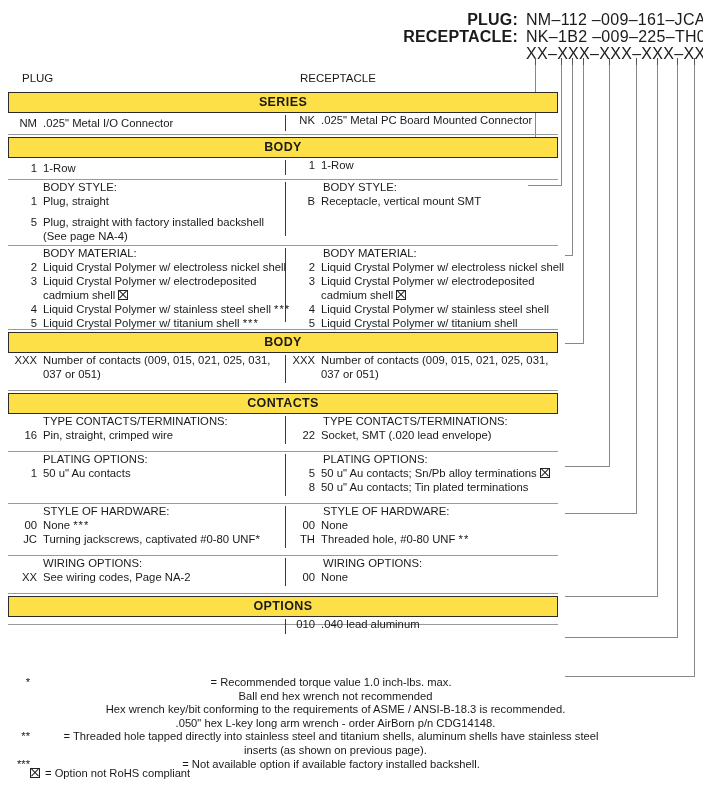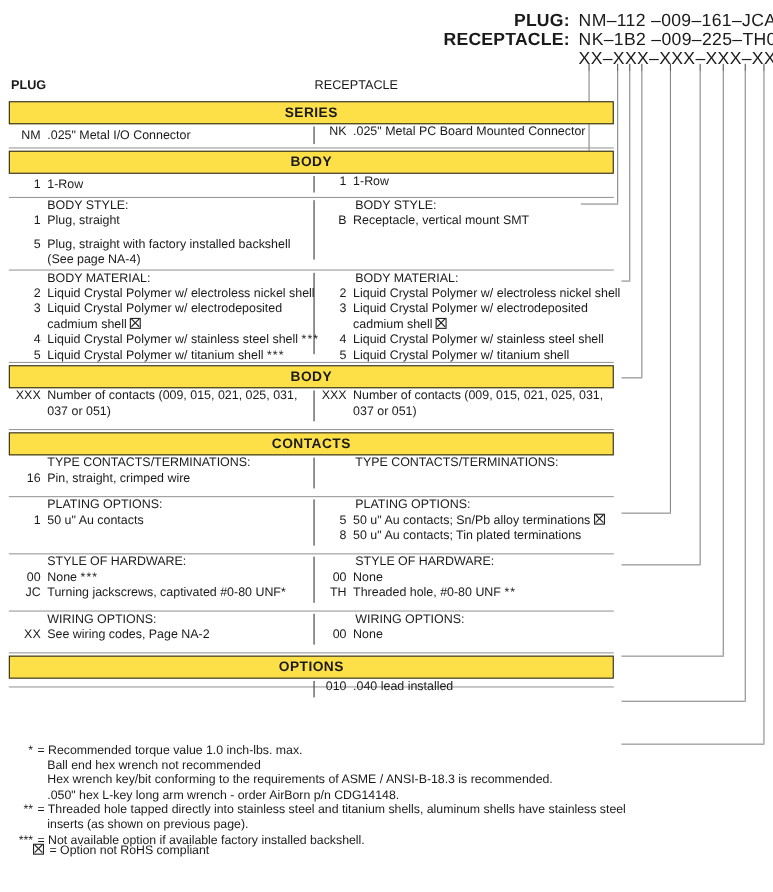--- a/index.html
+++ b/index.html
@@ -32,22 +32,22 @@
 
   
   .leader{position:absolute;background:#888;}
   .leader.v{width:1px;}
   .leader.h{height:1px;}
 
   
   .chart{position:absolute;left:8px;top:72px;width:550px;}
 
   .colhdr{height:18px;position:relative;font-size:11.5px;}
-  .colhdr .l{position:absolute;left:2px;top:0;font-weight:bold;}
-  .colhdr .r{position:absolute;left:278px;top:0;}
+  .colhdr .l{position:absolute;left:14px;top:0;}
+  .colhdr .r{position:absolute;left:292px;top:0;}
 
   .bandbox{
     border:1.6px solid #2b2b2b;
     height:19px;
     text-align:center;
     font-weight:bold;
     font-size:12.5px;
     line-height:19px;
     letter-spacing:.4px;
     margin-top:2px;
@@ -85,21 +85,21 @@
   .sq::before{transform:rotate(45deg);}
   .sq::after{transform:rotate(-45deg);}
 
   .stars{letter-spacing:1px;}
 
   
   .notes{position:absolute;left:8px;top:676px;width:620px;font-size:11.2px;line-height:13.6px;}
   .note{position:relative;margin-bottom:0px;}
   .note .mk{position:absolute;left:0;width:22px;text-align:right;}
   .note .bd{margin-left:26px;display:block;}
-  .note .bd .ind{display:block;}
+  .note .bd .ind{display:block;text-align:center;}
   .rohs-note{position:absolute;left:30px;top:766px;font-size:11.2px;line-height:14px;}
 </style>
 </head>
 <body>
 
 <div class="pn-header">
   <div class="pn-row" id="pnr1">
     <span class="pn-label">PLUG:</span>
     <span class="pn-value">NM–112 –009–161–JCAC</span>
   </div>
@@ -282,20 +282,24 @@
     <div class="vdiv" style="top:2px;height:28px;"></div>
     <div class="side left">
       <div class="subhdr">TYPE CONTACTS/TERMINATIONS:</div>
       <div class="opt">
         <span class="code">16</span>
         <span class="txt">Pin, straight, crimped wire</span>
       </div>
     </div>
     <div class="side right">
       <div class="subhdr">TYPE CONTACTS/TERMINATIONS:</div>
+      <div class="opt">
+        <span class="code">22</span>
+        <span class="txt">Socket, SMT (.020 lead envelope)</span>
+      </div>
     </div>
   </div>
 
   <div class="rowgroup sep" style="min-height:44px;">
     <div class="vdiv" style="top:2px;height:42px;"></div>
     <div class="side left">
       <div class="subhdr">PLATING OPTIONS:</div>
       <div class="opt">
         <span class="code">1</span>
         <span class="txt">50 u" Au contacts</span>
@@ -358,21 +362,21 @@
     </div>
   </div>
 
   <div class="bandbox">OPTIONS</div>
   <div class="rowgroup sep">
     <div class="vdiv" style="top:2px;height:15px;"></div>
     <div class="side left"></div>
     <div class="side right">
       <div class="opt">
         <span class="code">010</span>
-        <span class="txt">.040 lead installed</span>
+        <span class="txt">.040 lead aluminum</span>
       </div>
     </div>
   </div>
 
 </div>
 
 <div class="notes">
 
   <div class="note">
     <span class="mk">*</span>

